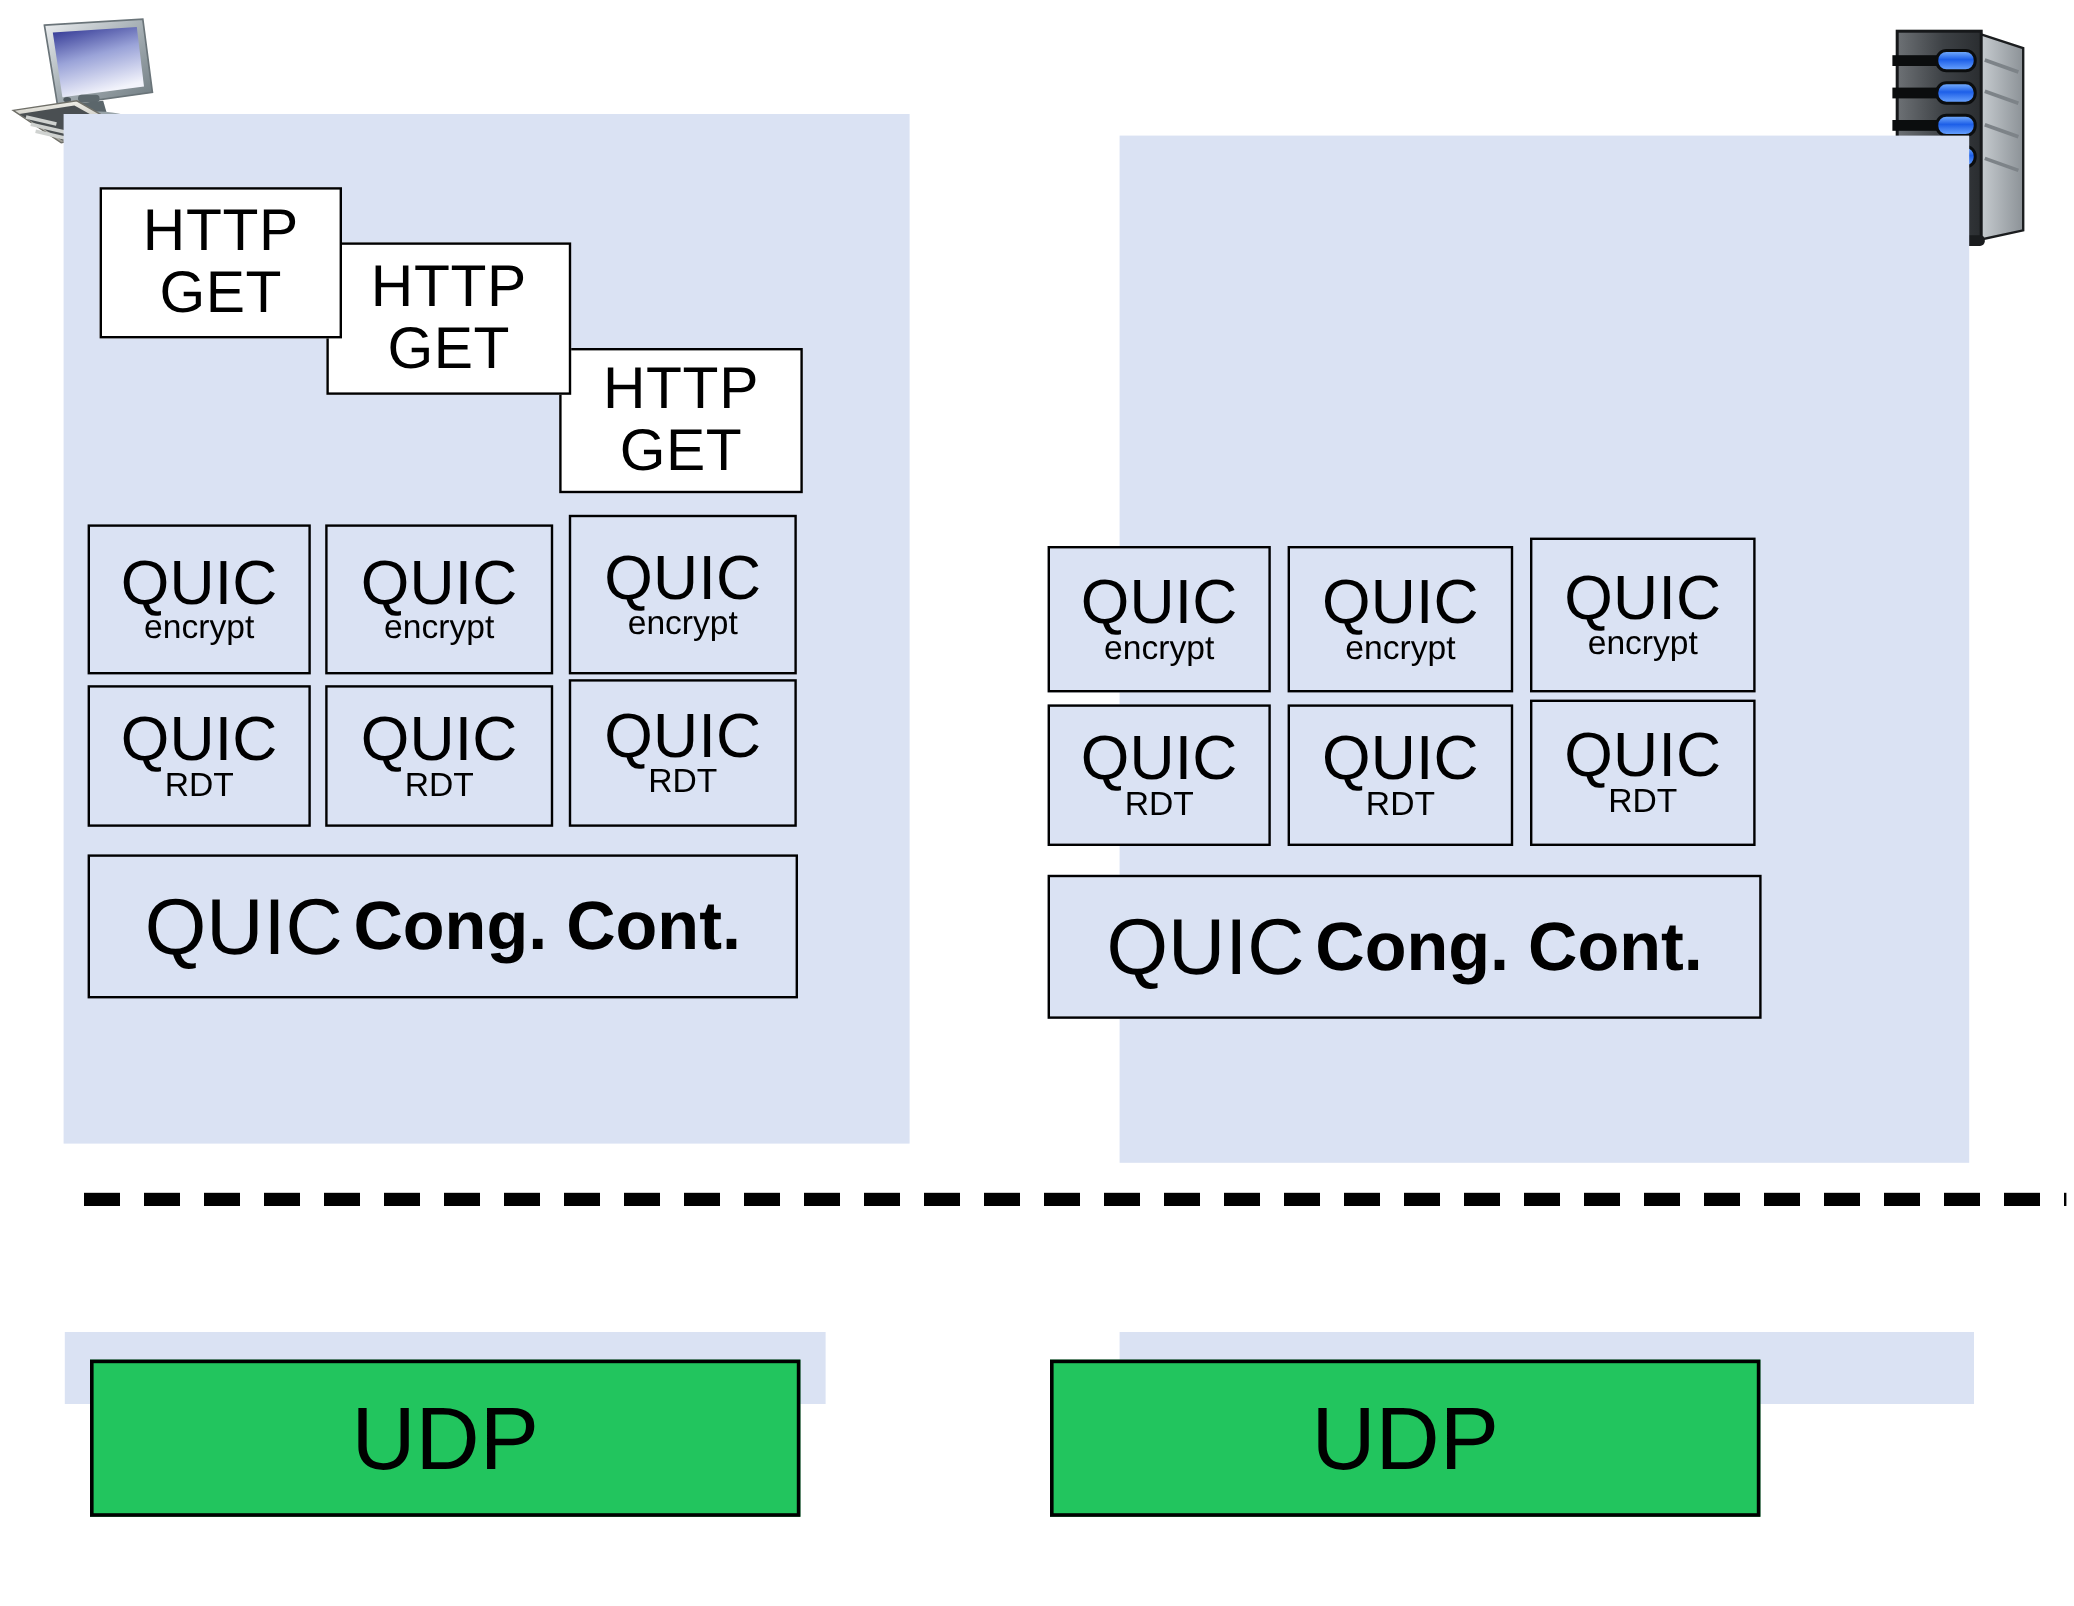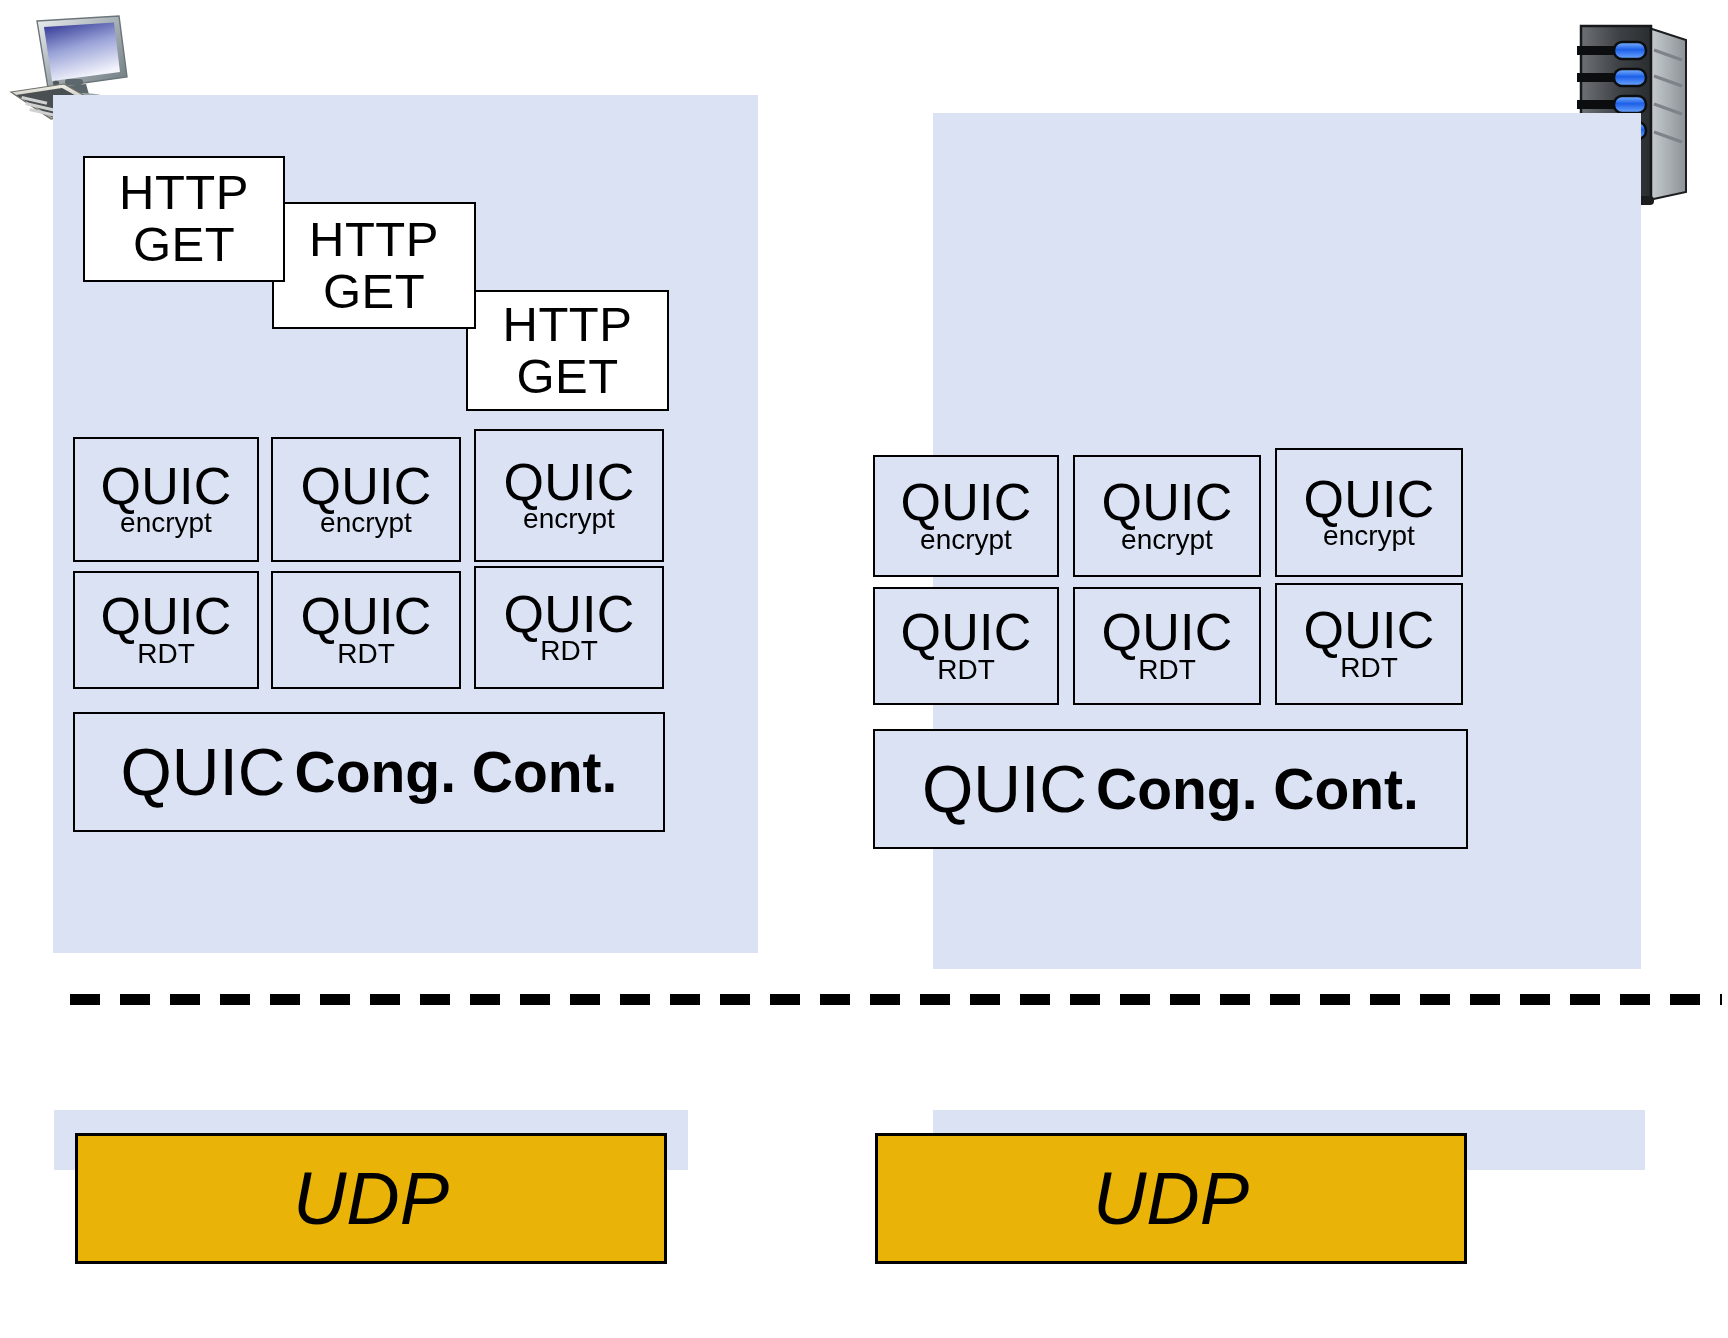--- a/index.html
+++ b/index.html
@@ -58,23 +58,23 @@
   
   #divider{position:absolute;left:70px;top:994px;width:1652px;height:11px;
            background:repeating-linear-gradient(to right,
              #000 0px,#000 30px,transparent 30px,transparent 50px);}
 
   
   .udp-panel{position:absolute;background:#dae2f3;}
   #client-udp-panel{left:54px;top:1110px;width:634px;height:60px;}
   #server-udp-panel{left:933px;top:1110px;width:712px;height:60px;}
   .udp-panel{height:180px;}
-  .udp-box{position:absolute;background:#eab308;border:3px solid #000;
+  .udp-box{position:absolute;background:#22c55e;border:3px solid #000;
            display:flex;align-items:center;justify-content:center;
-           box-sizing:border-box;font-style:italic;}
+           box-sizing:border-box;}
   .udp-box span{font-size:74px;line-height:1;}
   #client-udp-box{left:75px;top:1133px;width:592px;height:131px;}
   #server-udp-box{left:875px;top:1133px;width:592px;height:131px;}
 
   
   #client-icon{position:absolute;left:6px;top:14px;width:134px;height:118px;}
   #server-icon{position:absolute;left:1576px;top:14px;width:128px;height:193px;}
 </style>
 </head>
 <body>

